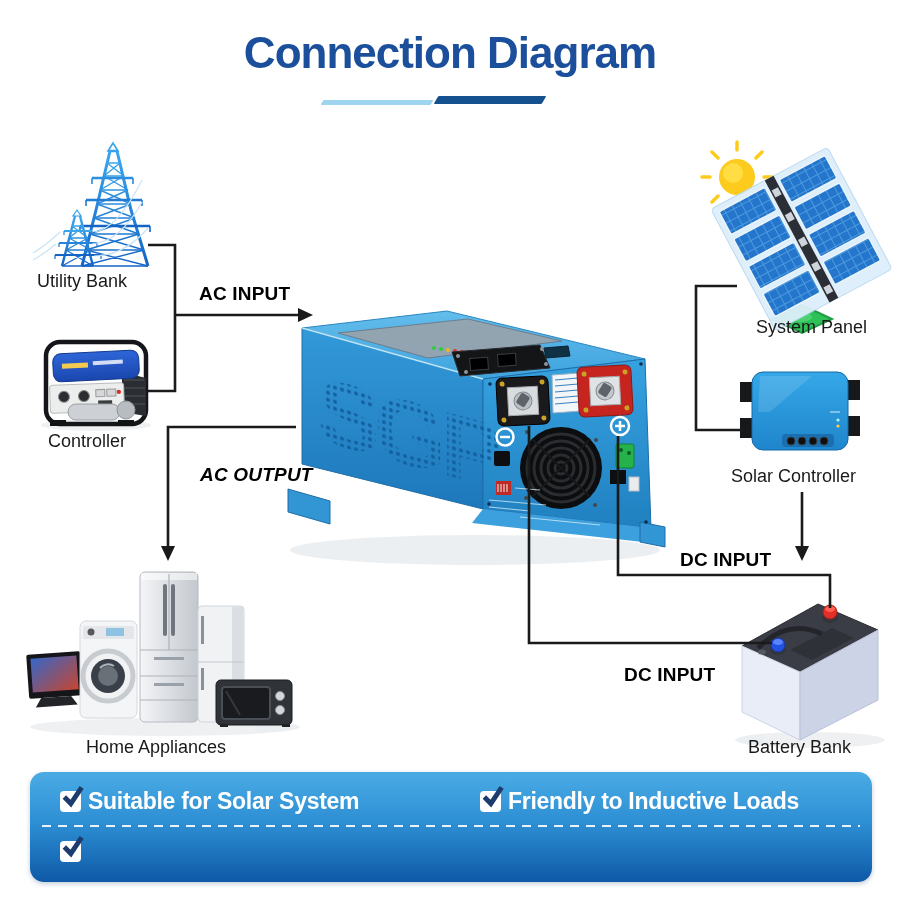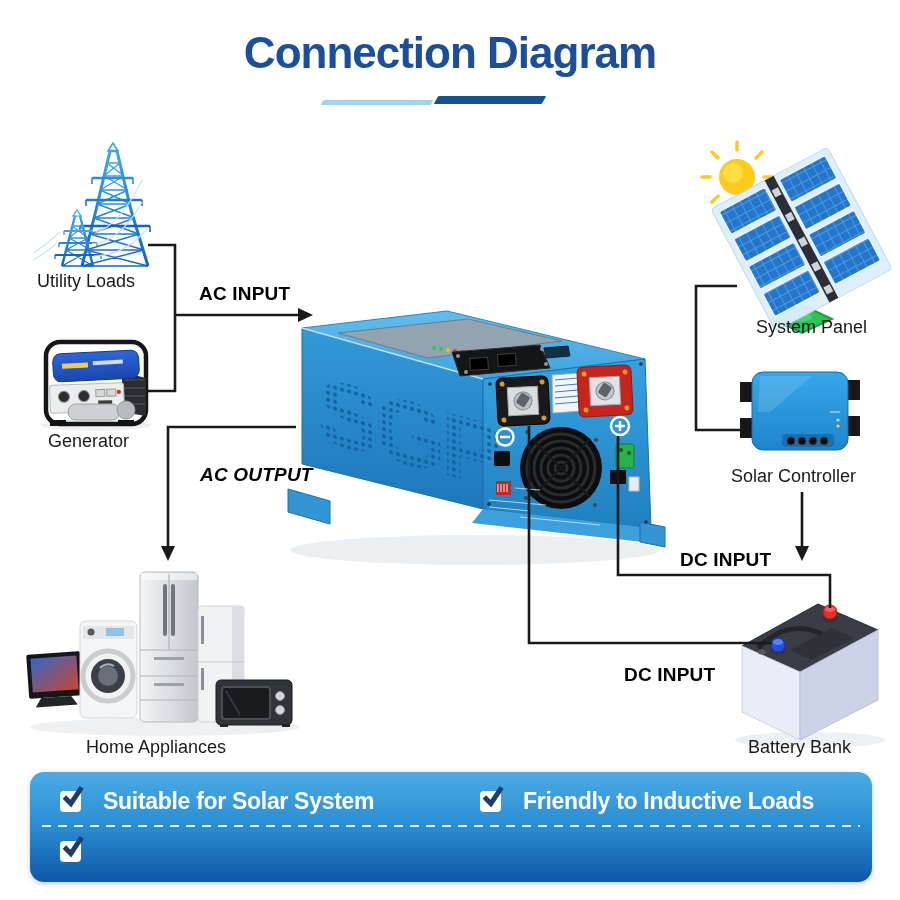--- a/index.html
+++ b/index.html
@@ -12,21 +12,21 @@
   .bar.dark{left:436px;top:96px;width:108px;height:8px;background:#16518f;}
   svg.canvas{position:absolute;left:0;top:0;}
   .node-label{position:absolute;color:#1a1a1a;font-size:18px;white-space:nowrap;}
   .flow-label{position:absolute;color:#000000;font-size:19px;font-weight:bold;
               letter-spacing:.2px;white-space:nowrap;}
   .banner{position:absolute;left:30px;top:772px;width:842px;height:110px;border-radius:14px;
           background:linear-gradient(180deg,#4aabe4 0%,#2d8fd4 46%,#0e59a7 100%);
           box-shadow:0 2px 5px rgba(20,60,110,.25);}
   .banner .grid{position:absolute;inset:0;display:grid;grid-template-columns:420px 1fr;
                 grid-template-rows:1fr 1fr;padding:4px 8px 6px 30px;box-sizing:border-box;}
-  .feat{display:flex;align-items:center;gap:22px;color:#fff;font-weight:bold;
+  .feat{display:flex;align-items:center;gap:7px;color:#fff;font-weight:bold;
         font-size:23px;letter-spacing:-0.3px;white-space:nowrap;}
   .cbx{position:relative;width:21px;height:21px;background:#fff;border-radius:4px;flex:0 0 auto;}
   .cbx svg{position:absolute;left:0px;top:-8px;}
   .divider{position:absolute;left:12px;right:12px;top:53px;height:2px;
            background:repeating-linear-gradient(90deg,#fff 0 9px,transparent 9px 16px);
            opacity:.9;}
 </style>
 </head>
 <body>
 
@@ -342,22 +342,22 @@
       <path d="M618,436 V575 H830 V608"></path>
       <path d="M529,426 V643 H772"></path>
     </g>
     <g fill="#1a1a1a">
       <polygon points="298,308 313,315 298,322"></polygon>
       <polygon points="161,546 175,546 168,561"></polygon>
       <polygon points="795,546 809,546 802,561"></polygon>
     </g>
   </svg>
 
-  <div class="node-label" style="left:37px;top:271px;">Utility Loads</div>
-  <div class="node-label" style="left:48px;top:431px;">Generator</div>
+  <div class="node-label" style="left:37px;top:271px;">Utility Bank</div>
+  <div class="node-label" style="left:48px;top:431px;">Controller</div>
   <div class="node-label" style="left:86px;top:737px;">Home Appliances</div>
   <div class="node-label" style="left:756px;top:317px;">System Panel</div>
   <div class="node-label" style="left:731px;top:466px;">Solar Controller</div>
   <div class="node-label" style="left:748px;top:737px;">Battery Bank</div>
 
   <div class="flow-label" style="left:199px;top:283px;">AC INPUT</div>
   <div class="flow-label" style="left:200px;top:464px;font-style:italic;">AC OUTPUT</div>
   <div class="flow-label" style="left:680px;top:549px;">DC INPUT</div>
   <div class="flow-label" style="left:624px;top:664px;">DC INPUT</div>
 

